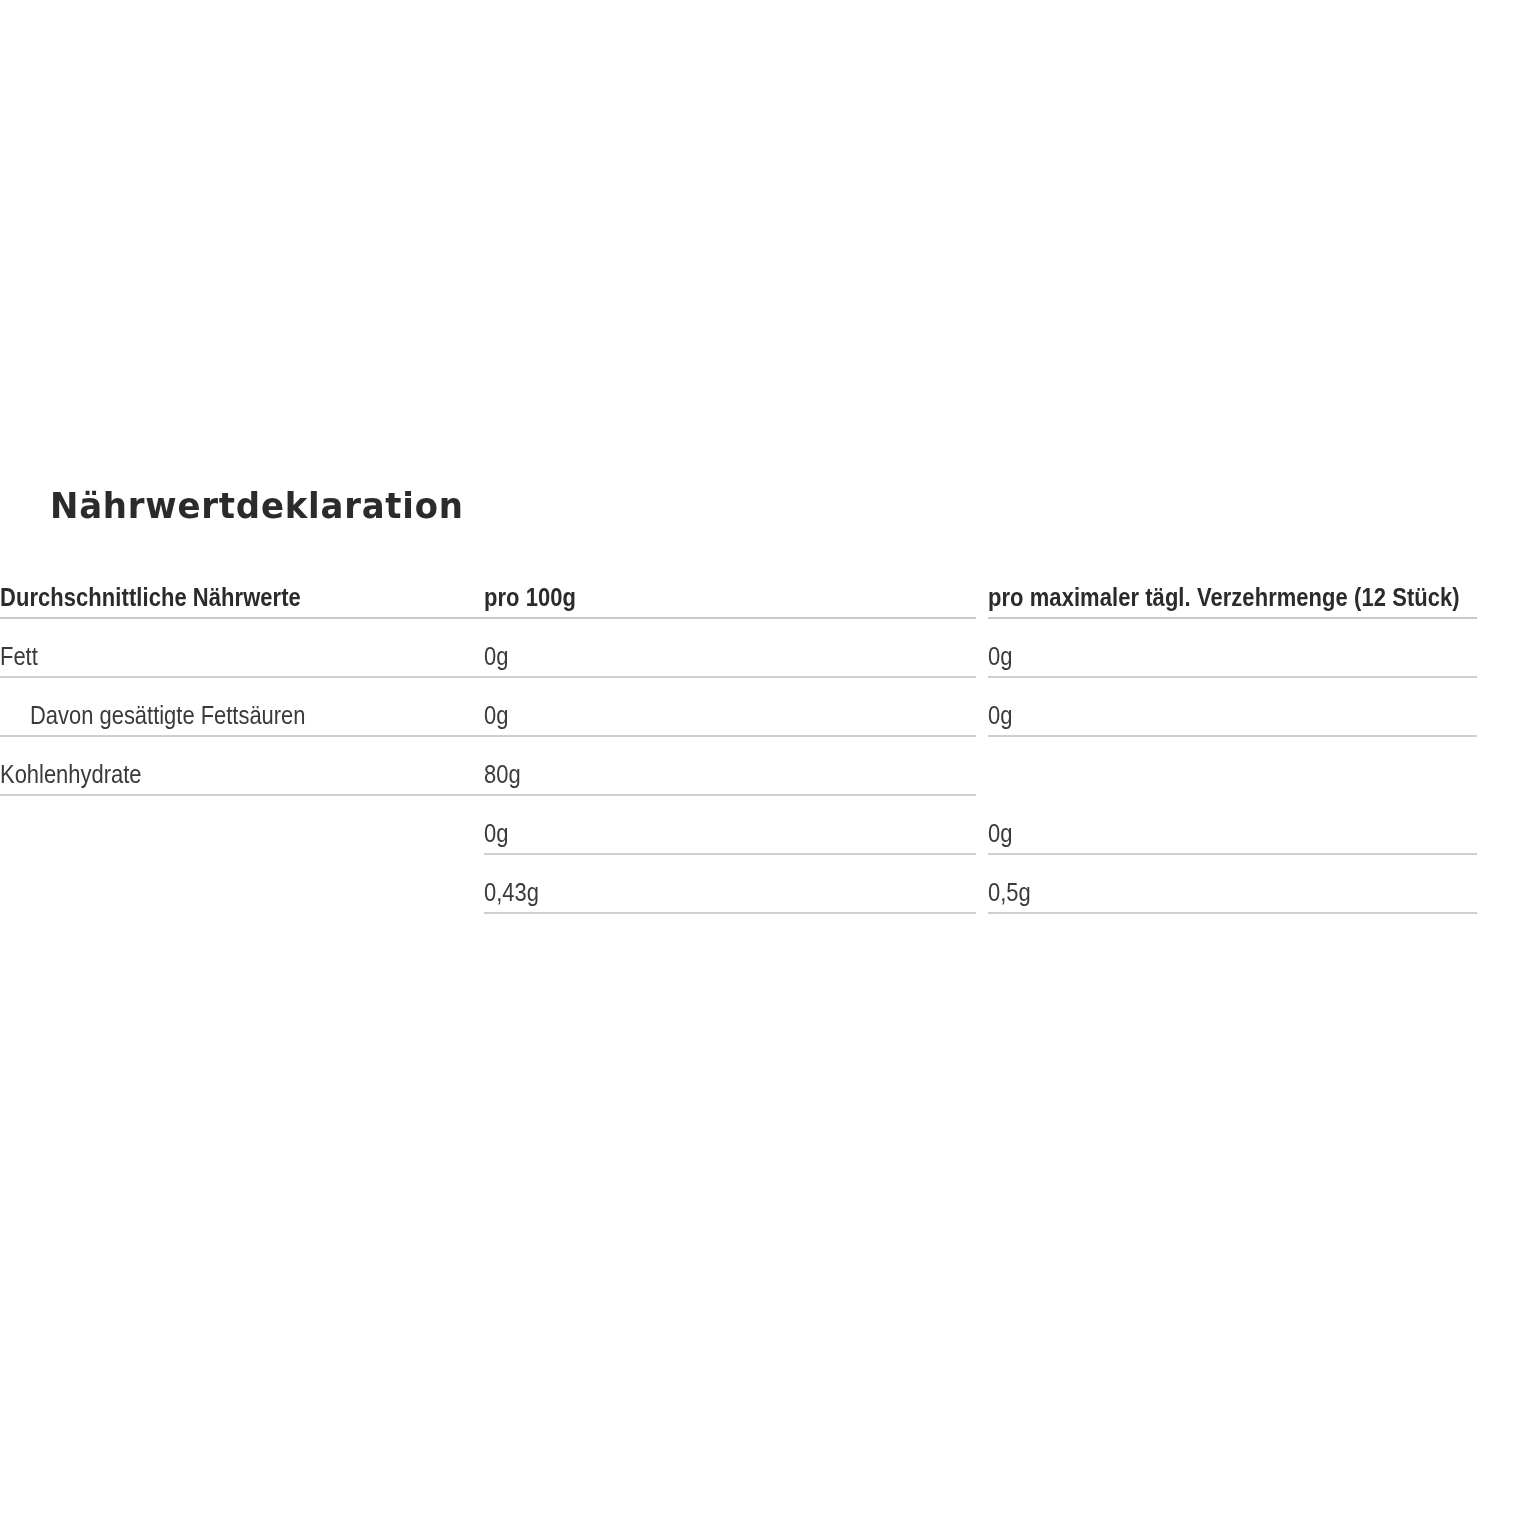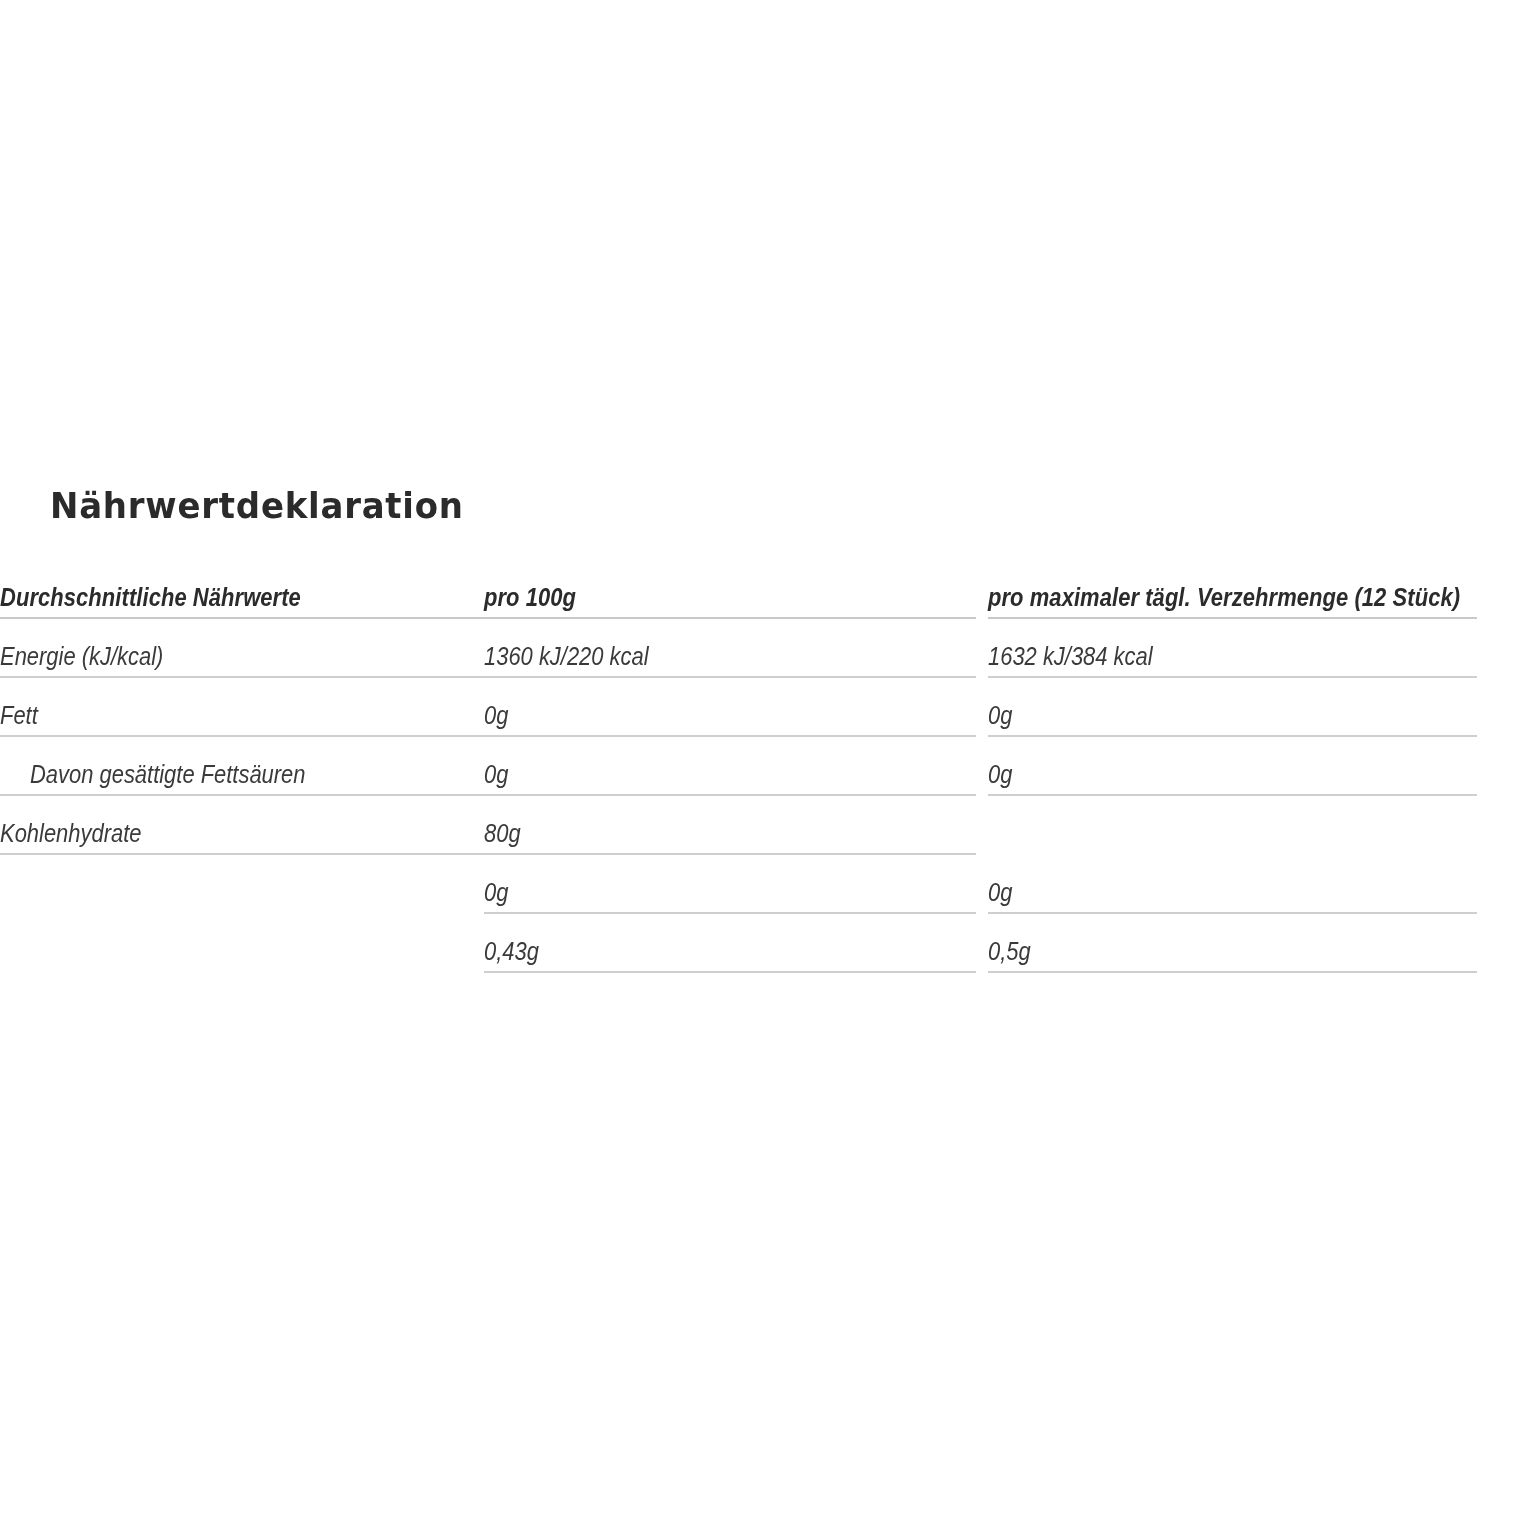--- a/index.html
+++ b/index.html
@@ -45,21 +45,20 @@
     position: relative;
     height: 59px;
   }
 
   
   .nt-cell {
     position: absolute;
     top: 0;
     height: 59px;
     box-sizing: border-box;
-    font-style: italic;
   }
   .nt-cell .nt-text {
     position: absolute;
     bottom: 9px;
     left: 0;
     white-space: nowrap;
     color: #3a3a3a;
     font-size: 25.5px;
     line-height: 1;
     font-stretch: condensed;
@@ -110,34 +109,20 @@
     <div class="nt-cell col-mid">
       <span class="nt-text">pro 100g</span>
       <span class="nt-rule"></span>
     </div>
     <div class="nt-cell col-right">
       <span class="nt-text">pro maximaler tägl. Verzehrmenge (12 Stück)</span>
       <span class="nt-rule"></span>
     </div>
   </div>
 
-  <div class="nt-row body">
-    <div class="nt-cell col-label">
-      <span class="nt-text">Energie (kJ/kcal)</span>
-      <span class="nt-rule"></span>
-    </div>
-    <div class="nt-cell col-mid">
-      <span class="nt-text">1360 kJ/220 kcal</span>
-      <span class="nt-rule"></span>
-    </div>
-    <div class="nt-cell col-right">
-      <span class="nt-text">1632 kJ/384 kcal</span>
-      <span class="nt-rule"></span>
-    </div>
-  </div>
 
   <div class="nt-row body">
     <div class="nt-cell col-label">
       <span class="nt-text">Fett</span>
       <span class="nt-rule"></span>
     </div>
     <div class="nt-cell col-mid">
       <span class="nt-text">0g</span>
       <span class="nt-rule"></span>
     </div>

